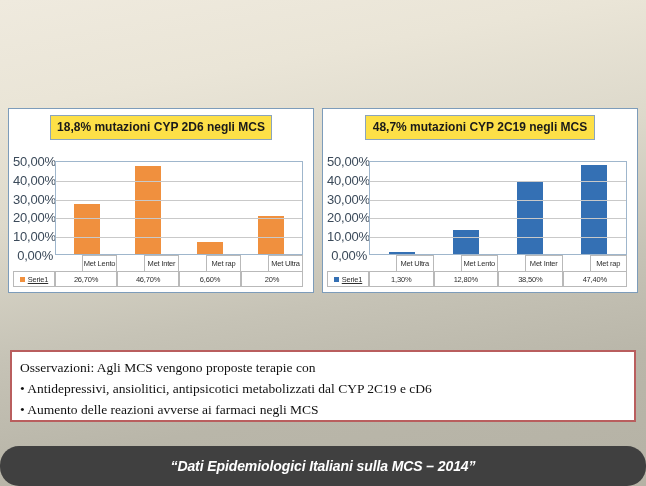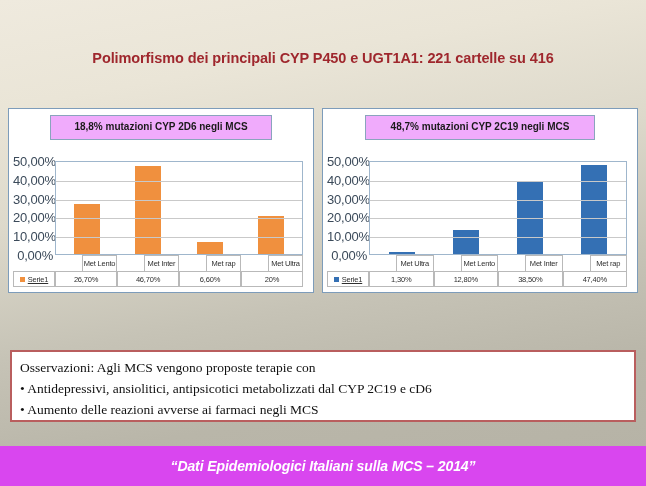--- a/index.html
+++ b/index.html
@@ -27,23 +27,23 @@
   .chart-panel{
     position:absolute;top:108px;height:185px;
     background:#ffffff;border:1px solid #7d9cba;
     box-sizing:border-box;
   }
   #panel-left{left:8px;width:306px;}
   #panel-right{left:322px;width:316px;}
 
   .chart-title{
     position:absolute;left:50%;transform:translateX(-50%);top:6px;
-    border:1px solid #8aa4bd;background:#f0abfc;
+    border:1px solid #8aa4bd;background:#fde047;
     box-sizing:border-box;
-    font-size:10px;font-weight:bold;color:#1a1a1a;
+    font-size:12px;font-weight:bold;color:#1a1a1a;
     text-align:center;line-height:16px;padding:3px 6px 4px 6px;
   }
   #panel-left .chart-title{width:222px;}
   #panel-right .chart-title{width:230px;}
 
   
   .plot-wrap{position:absolute;left:0;top:52px;width:100%;height:94px;}
   .y-axis{
     position:absolute;left:4px;top:0;width:40px;height:94px;
   }
@@ -94,33 +94,32 @@
     background:#ffffff;border:2px solid #b95e5e;box-sizing:border-box;
     padding:5px 8px 0 8px;
     font-family:"Liberation Serif", serif;
     font-size:13.5px;color:#111;line-height:21px;
   }
   .obs-line{white-space:nowrap;}
 
   
   .footer{
     position:absolute;left:0;bottom:0;width:646px;height:40px;
-    background:#d946ef;
-    display:flex;align-items:center;justify-content:center;
+    background:#404040;
+    display:flex;align-items:center;justify-content:center;border-radius:19px;
   }
   .footer-text{
     color:#ffffff;font-size:14px;font-weight:bold;font-style:italic;
     letter-spacing:-.1px;white-space:nowrap;
   }
 </style>
 </head>
 <body>
 
 <div class="header">
-  <div class="subtitle">Polimorfismo dei principali  CYP  P450 e UGT1A1: 221 cartelle su 416</div>
 </div>
 
 <div class="chart-panel" id="panel-left">
   <div class="chart-title">18,8% mutazioni CYP 2D6 negli MCS</div>
   <div class="plot-wrap">
     <div class="y-axis">
         <div class="y-tick" style="top: 0px;">50,00%</div>
         <div class="y-tick" style="top: 18.8px;">40,00%</div>
         <div class="y-tick" style="top: 37.6px;">30,00%</div>
         <div class="y-tick" style="top: 56.4px;">20,00%</div>

